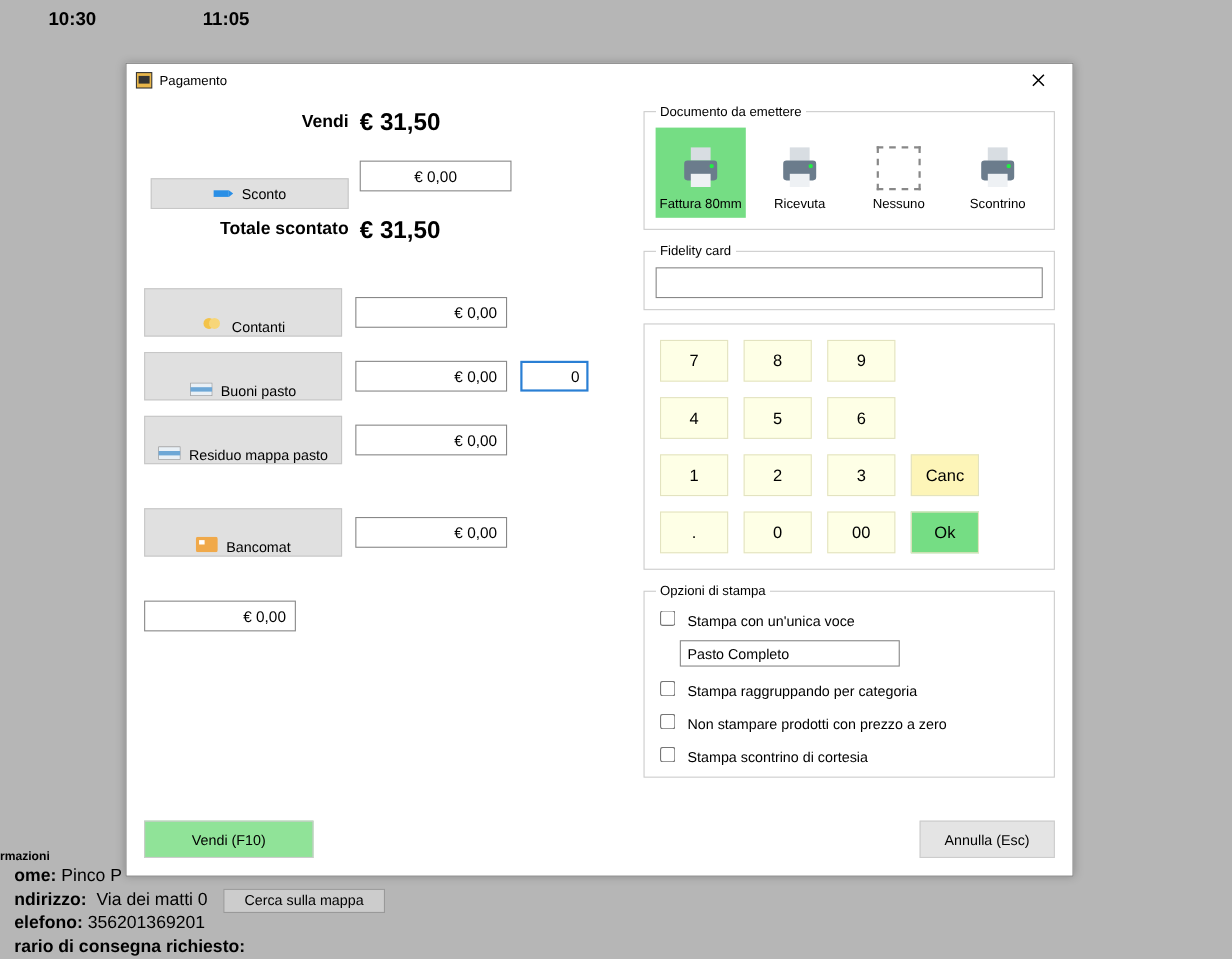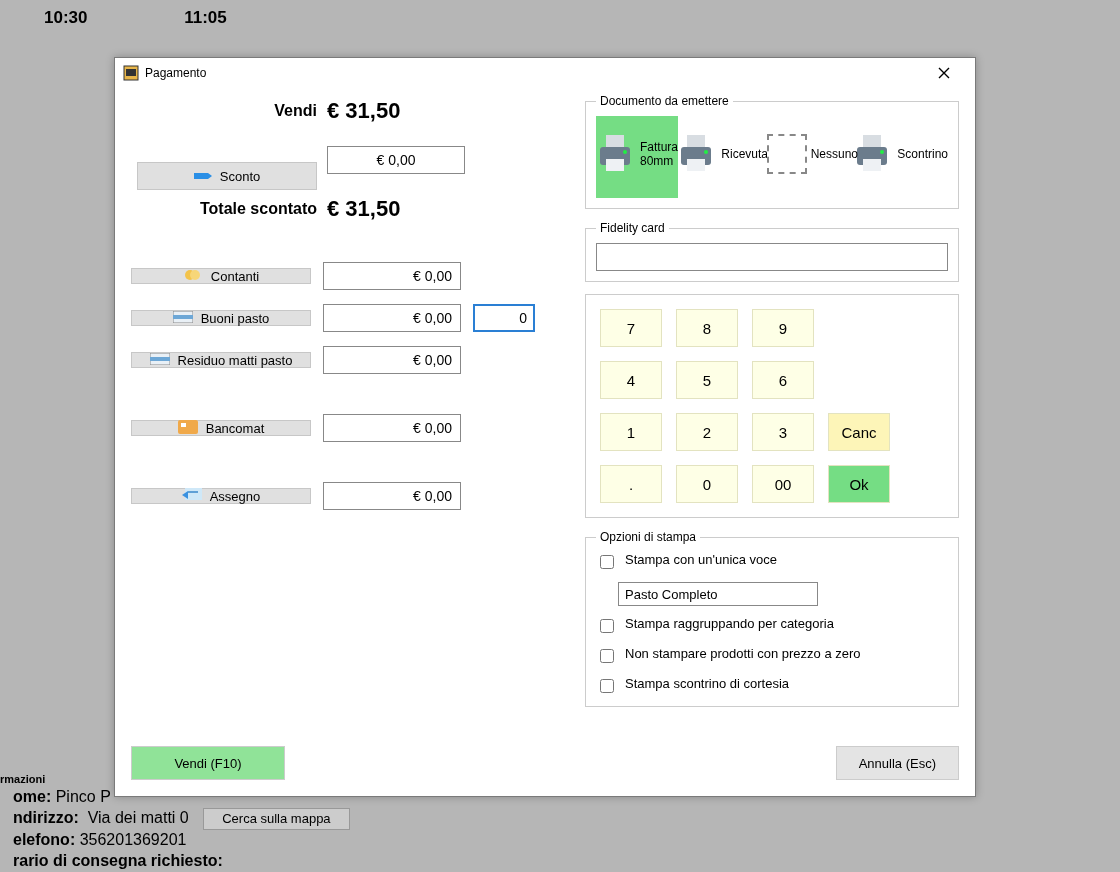--- a/index.html
+++ b/index.html
@@ -53,38 +53,38 @@
     display: flex; align-items: center; justify-content: center; gap: 8px; font-size: 13px; margin-top: 32px;
   }
   .amount-box {
     width: 138px; height: 28px; border: 1px solid #888; text-align: center; line-height: 26px;
     font-size: 14px;
   }
 
   .paylist { margin-top: 36px; }
   .payrow { display:flex; align-items:center; gap:12px; margin-bottom: 14px; }
   .paybtn {
-    width: 180px; height: 16px; background: #e0e0e0; border: 1px solid #c7c7c7;
-    display:flex; align-items:center; justify-content:center; gap:8px; font-size:13px;
+    width: 180px; height: 44px; background: #e0e0e0; border: 1px solid #c7c7c7;
+    display:flex; align-items:flex-end; justify-content:center; gap:8px; font-size:13px;
   }
   .payinput {
     width: 138px; height: 28px; border: 1px solid #888; text-align:right; padding: 0 8px;
     font-size: 14px; font-family: inherit;
   }
   .qtyinput {
     width: 62px; height: 28px; border: 2px solid #2a7fd4; text-align:right; padding: 0 6px;
     font-size: 14px; font-family: inherit;
   }
   .payspacer { height: 26px; }
 
   fieldset { border: 1px solid #ccc; margin: 0 0 12px 0; padding: 8px 10px 10px 10px; }
   legend { font-size: 12px; padding: 0 4px; }
   .docopts { display: flex; gap: 8px; }
   .doccard {
-    width: 82px; height: 82px; display:flex; flex-direction:row; align-items:center; justify-content:flex-end;
+    width: 82px; height: 82px; display:flex; flex-direction:column; align-items:center; justify-content:flex-end;
     padding-bottom: 6px; gap: 4px; font-size: 12px; cursor:pointer;
   }
   .doccard.selected { background: #75dd84; }
   .doccard .icon-slot { width: 42px; height: 42px; display:flex; align-items:center; justify-content:center; }
   .doccard.none { position:relative; }
   .doccard.none .dashed { width:40px; height:40px; border: 2px dashed #888; }
   .fidelity-input {
     width: 100%; height: 28px; border: 1px solid #888; padding: 0 6px; font-size:13px;
   }
   .keypad {
@@ -93,21 +93,21 @@
     gap: 14px; justify-content: start;
   }
   .kpad {
     background: #feffe6; border: 1px solid #e3e3c0;
     display:flex; align-items:center; justify-content:center; font-size:15px; cursor:pointer;
   }
   .kpad.canc { background: #fdf5b8; }
   .kpad.ok { background: #75dd84; }
 
   .printopts { display:flex; flex-direction:column; gap: 10px; }
-  .printopts label { display:flex; align-items:flex-start; gap: 8px; font-size: 13px; }
+  .printopts label { display:flex; align-items:flex-end; gap: 8px; font-size: 13px; }
   .unicavoce-input {
     width: 200px; height: 24px; border:1px solid #888; padding: 2px 6px; margin-left: 22px; font-size:13px;
   }
   input[type=checkbox]{ width:14px; height:14px; }
 
   .footer {
     position: absolute; left: 16px; right: 16px; bottom: 16px; display:flex; justify-content:space-between;
   }
   .btn {
     height: 34px; padding: 0 22px; border: 1px solid #ccc; display:flex; align-items:center; font-size:13px;
@@ -197,45 +197,37 @@
             </div>
             <input class="payinput" value="€ 0,00" style="">
             <input class="qtyinput" value="0" style="">
           </div>
           <div class="payrow">
             <div class="paybtn">
               <span><svg width="20" height="12" viewBox="0 0 20 12">
                   <rect x="0" y="0" width="20" height="12" fill="#e9f0f6" stroke="#888"></rect>
                   <rect x="0" y="4" width="20" height="4" fill="#6da7d6"></rect>
                 </svg></span>
-              <span>Residuo matti pasto</span>
+              <span>Residuo mappa pasto</span>
             </div>
             <input class="payinput" value="€ 0,00" style="">
           </div>
           <div class="payspacer"></div>
           <div class="payrow">
             <div class="paybtn">
               <span><svg width="20" height="14" viewBox="0 0 20 14">
                   <rect x="0" y="0" width="20" height="14" rx="2" fill="#f0a94a"></rect>
                   <rect x="3" y="3" width="5" height="4" fill="#fff"></rect>
                 </svg></span>
               <span>Bancomat</span>
             </div>
             <input class="payinput" value="€ 0,00" style="">
           </div>
           <div class="payspacer"></div>
           <div class="payrow">
-            <div class="paybtn">
-              <span><svg width="20" height="14" viewBox="0 0 20 14">
-                  <rect x="3" y="0" width="17" height="12" fill="#cfe8f8"></rect>
-                  <rect x="6" y="3" width="10" height="2" fill="#5fa0d6"></rect>
-                  <path d="M0 7 L6 3 L6 11 Z" fill="#3a91e0"></path>
-                </svg></span>
-              <span>Assegno</span>
-            </div>
             <input class="payinput" value="€ 0,00" style="">
           </div>
         </div>
     </div>
 
     <div class="col-right">
       <fieldset>
         <legend>Documento da emettere</legend>
         <div class="docopts" id="docopts">
             <div class="doccard selected">

